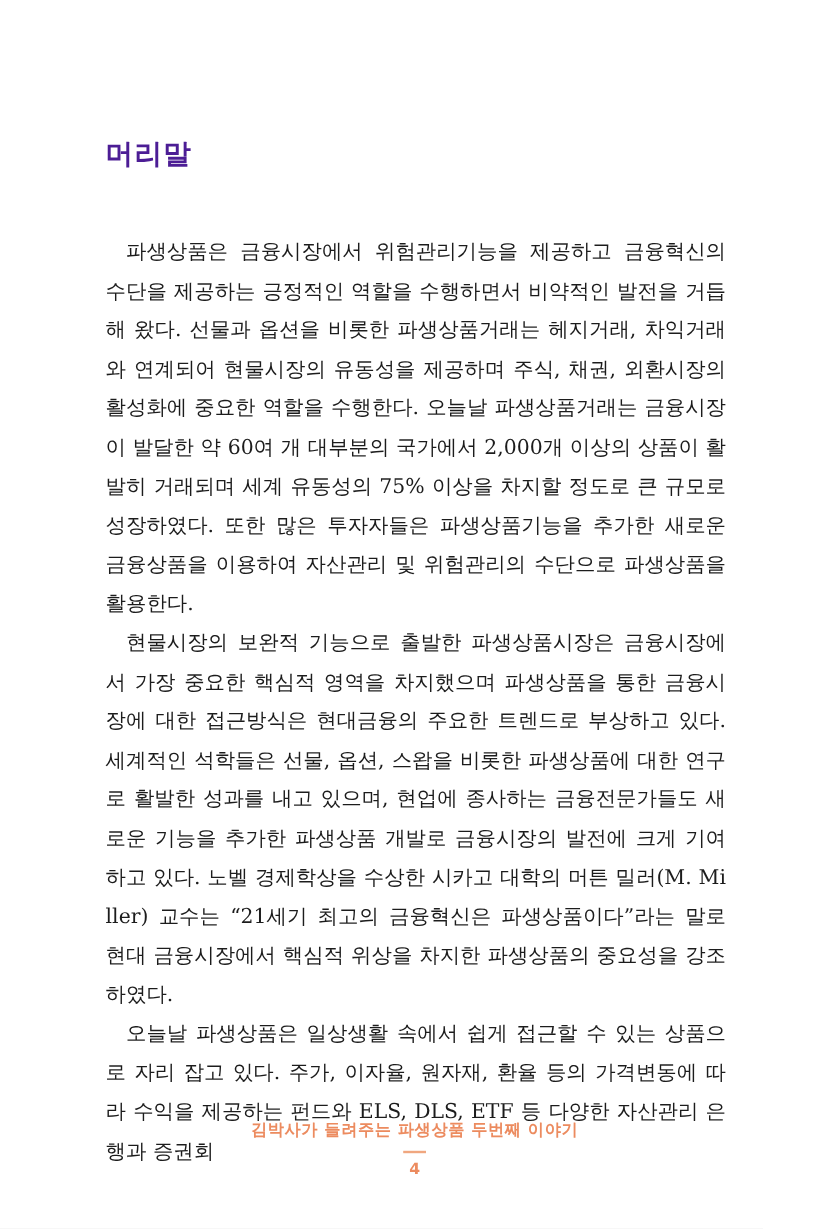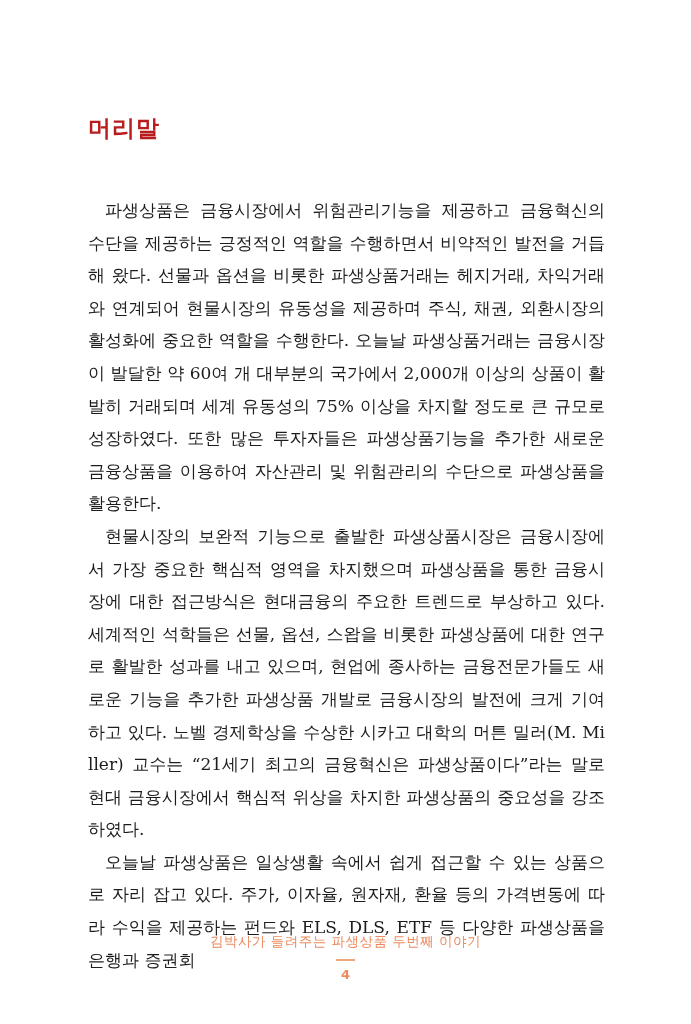--- a/index.html
+++ b/index.html
@@ -14,21 +14,21 @@
     font-family: "DejaVu Serif", "Liberation Serif", serif;
   }
   .chapter-title {
     position: absolute;
     left: 88px;
     top: 113px;
     font-family: "DejaVu Sans", "Liberation Sans", sans-serif;
     font-size: 23px;
     font-weight: bold;
     letter-spacing: 1px;
-    color: #b91c1c;
+    color: #4c1d95;
   }
   .body-text {
     position: absolute;
     left: 88px;
     top: 194px;
     width: 517px;
     font-size: 17px;
     line-height: 32.6px;
     color: #1c1c1c;
     text-align: justify;
@@ -41,21 +41,21 @@
   .footer {
     position: absolute;
     left: 0;
     top: 933px;
     width: 100%;
     text-align: center;
     font-family: "DejaVu Sans", "Liberation Sans", sans-serif;
   }
   .footer-book-title {
     font-size: 13.5px;
-    font-weight: normal;
+    font-weight: bold;
     letter-spacing: 0.5px;
     color: #ec8b5f;
     text-align: center;
   }
   .footer-divider {
     width: 19px;
     height: 2px;
     background: #f0a77f;
     margin: 8px auto 6px auto;
   }
@@ -68,21 +68,21 @@
 </head>
 <body>
 
 <div class="page">
 
   <h1 class="chapter-title">머리말</h1>
 
   <div class="body-text">
     <p>파생상품은 금융시장에서 위험관리기능을 제공하고 금융혁신의 수단을 제공하는 긍정적인 역할을 수행하면서 비약적인 발전을 거듭해 왔다. 선물과 옵션을 비롯한 파생상품거래는 헤지거래, 차익거래와 연계되어 현물시장의 유동성을 제공하며 주식, 채권, 외환시장의 활성화에 중요한 역할을 수행한다. 오늘날 파생상품거래는 금융시장이 발달한 약 60여 개 대부분의 국가에서 2,000개 이상의 상품이 활발히 거래되며 세계 유동성의 75% 이상을 차지할 정도로 큰 규모로 성장하였다. 또한 많은 투자자들은 파생상품기능을 추가한 새로운 금융상품을 이용하여 자산관리 및 위험관리의 수단으로 파생상품을 활용한다.</p>
     <p>현물시장의 보완적 기능으로 출발한 파생상품시장은 금융시장에서 가장 중요한 핵심적 영역을 차지했으며 파생상품을 통한 금융시장에 대한 접근방식은 현대금융의 주요한 트렌드로 부상하고 있다. 세계적인 석학들은 선물, 옵션, 스왑을 비롯한 파생상품에 대한 연구로 활발한 성과를 내고 있으며, 현업에 종사하는 금융전문가들도 새로운 기능을 추가한 파생상품 개발로 금융시장의 발전에 크게 기여하고 있다. 노벨 경제학상을 수상한 시카고 대학의 머튼 밀러(M. Miller) 교수는 “21세기 최고의 금융혁신은 파생상품이다”라는 말로 현대 금융시장에서 핵심적 위상을 차지한 파생상품의 중요성을 강조하였다.</p>
-    <p>오늘날 파생상품은 일상생활 속에서 쉽게 접근할 수 있는 상품으로 자리 잡고 있다. 주가, 이자율, 원자재, 환율 등의 가격변동에 따라 수익을 제공하는 펀드와 ELS, DLS, ETF 등 다양한 파생상품을 은행과 증권회</p>
+    <p>오늘날 파생상품은 일상생활 속에서 쉽게 접근할 수 있는 상품으로 자리 잡고 있다. 주가, 이자율, 원자재, 환율 등의 가격변동에 따라 수익을 제공하는 펀드와 ELS, DLS, ETF 등 다양한 자산관리 은행과 증권회</p>
   </div>
 
   <div class="footer">
     <div class="footer-book-title">김박사가 들려주는 파생상품 두번째 이야기</div>
     <div class="footer-divider"></div>
     <div class="footer-page-number">4</div>
   </div>
 
 </div>
 

